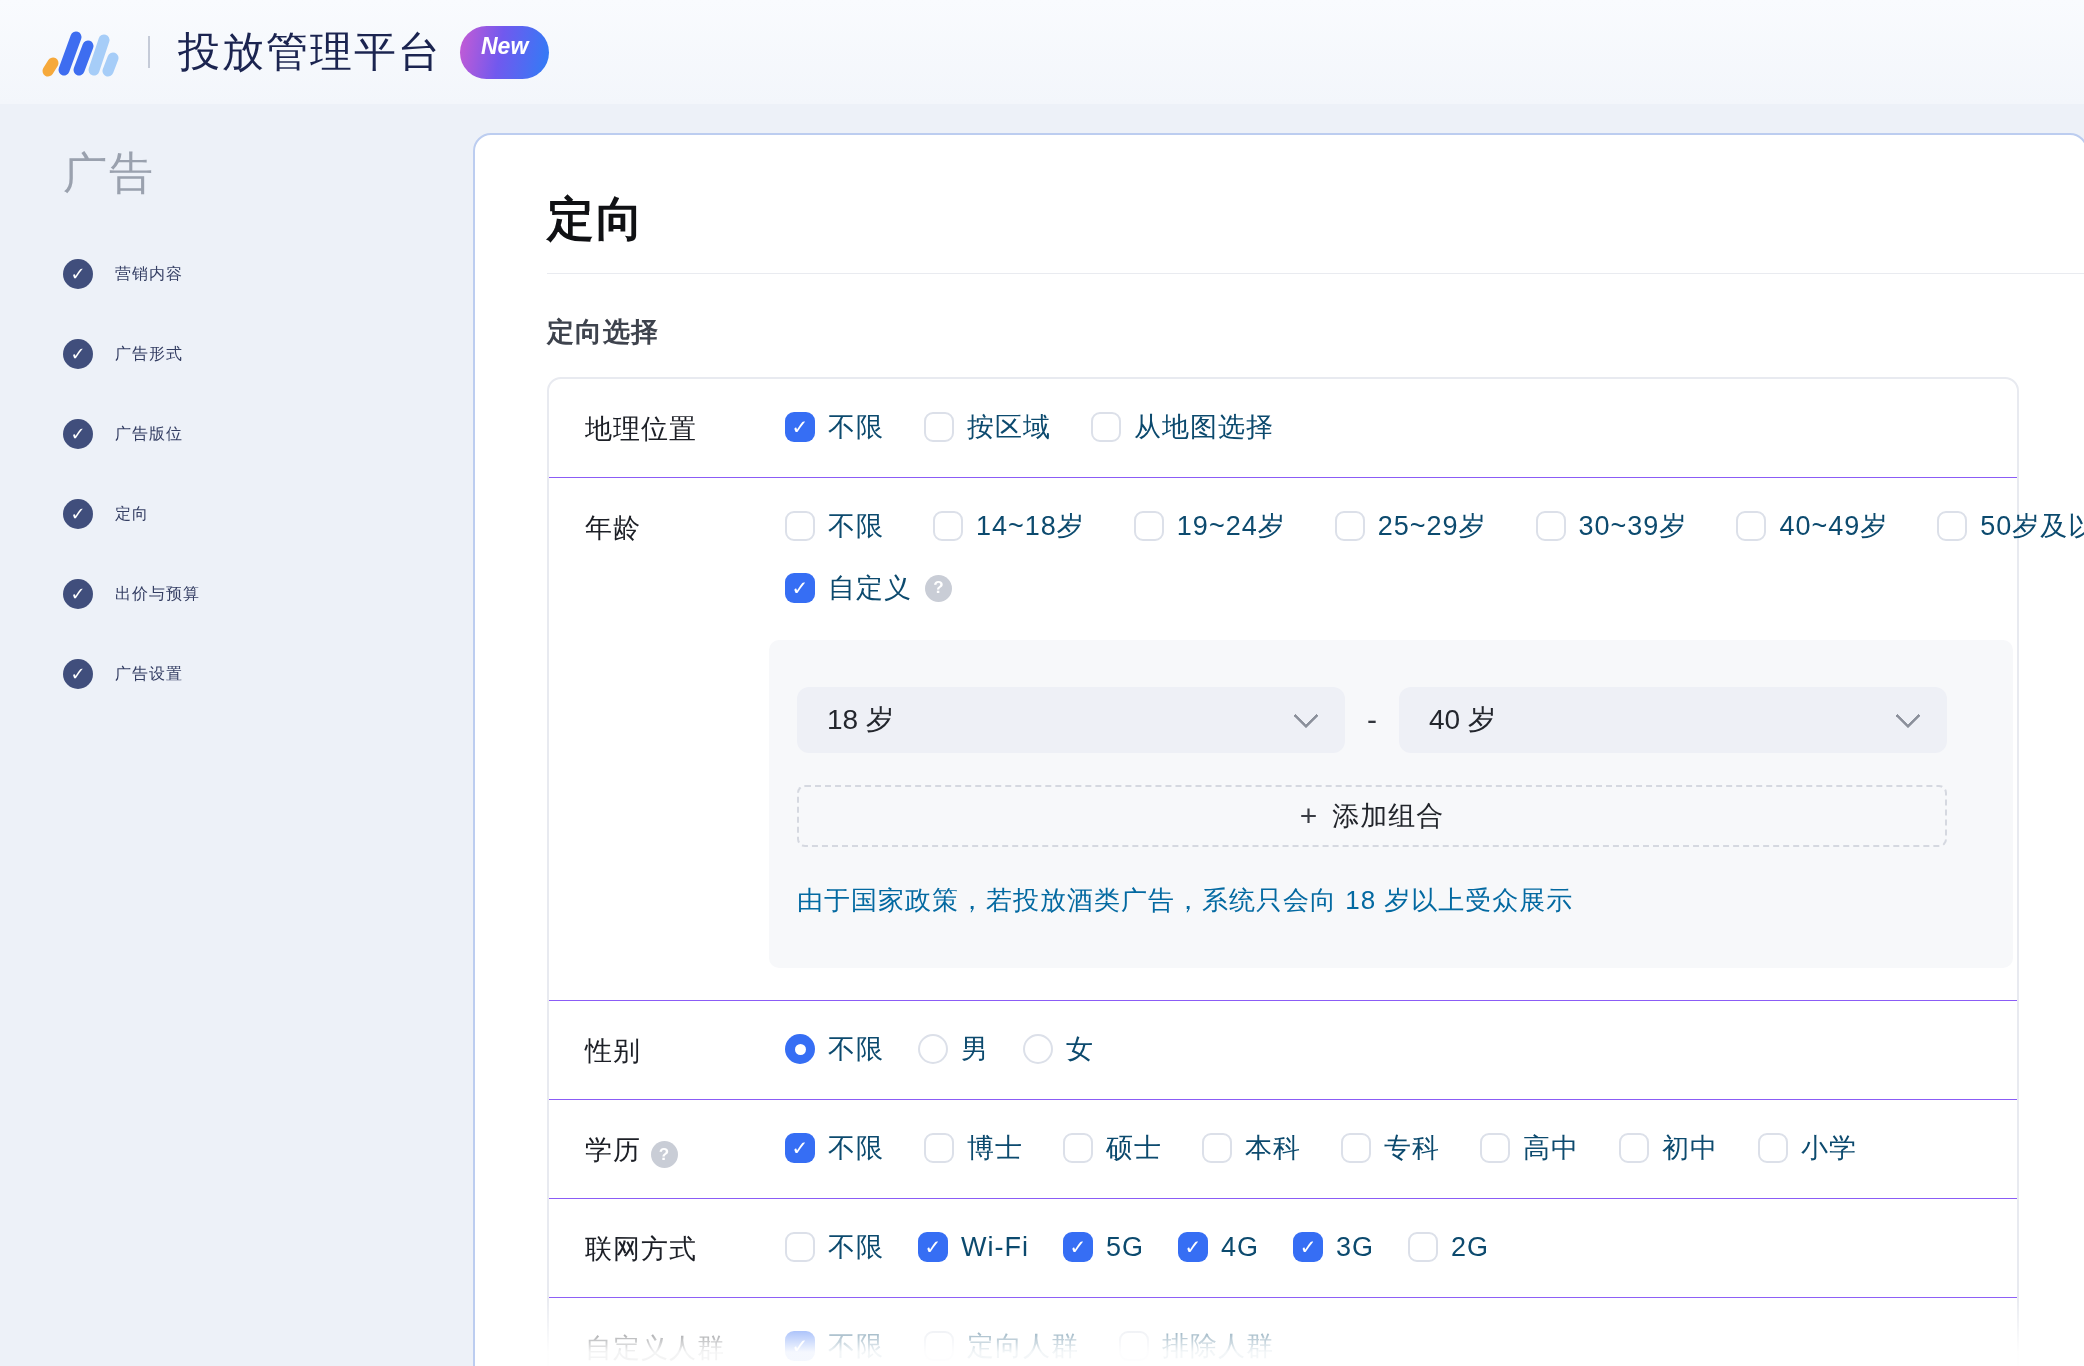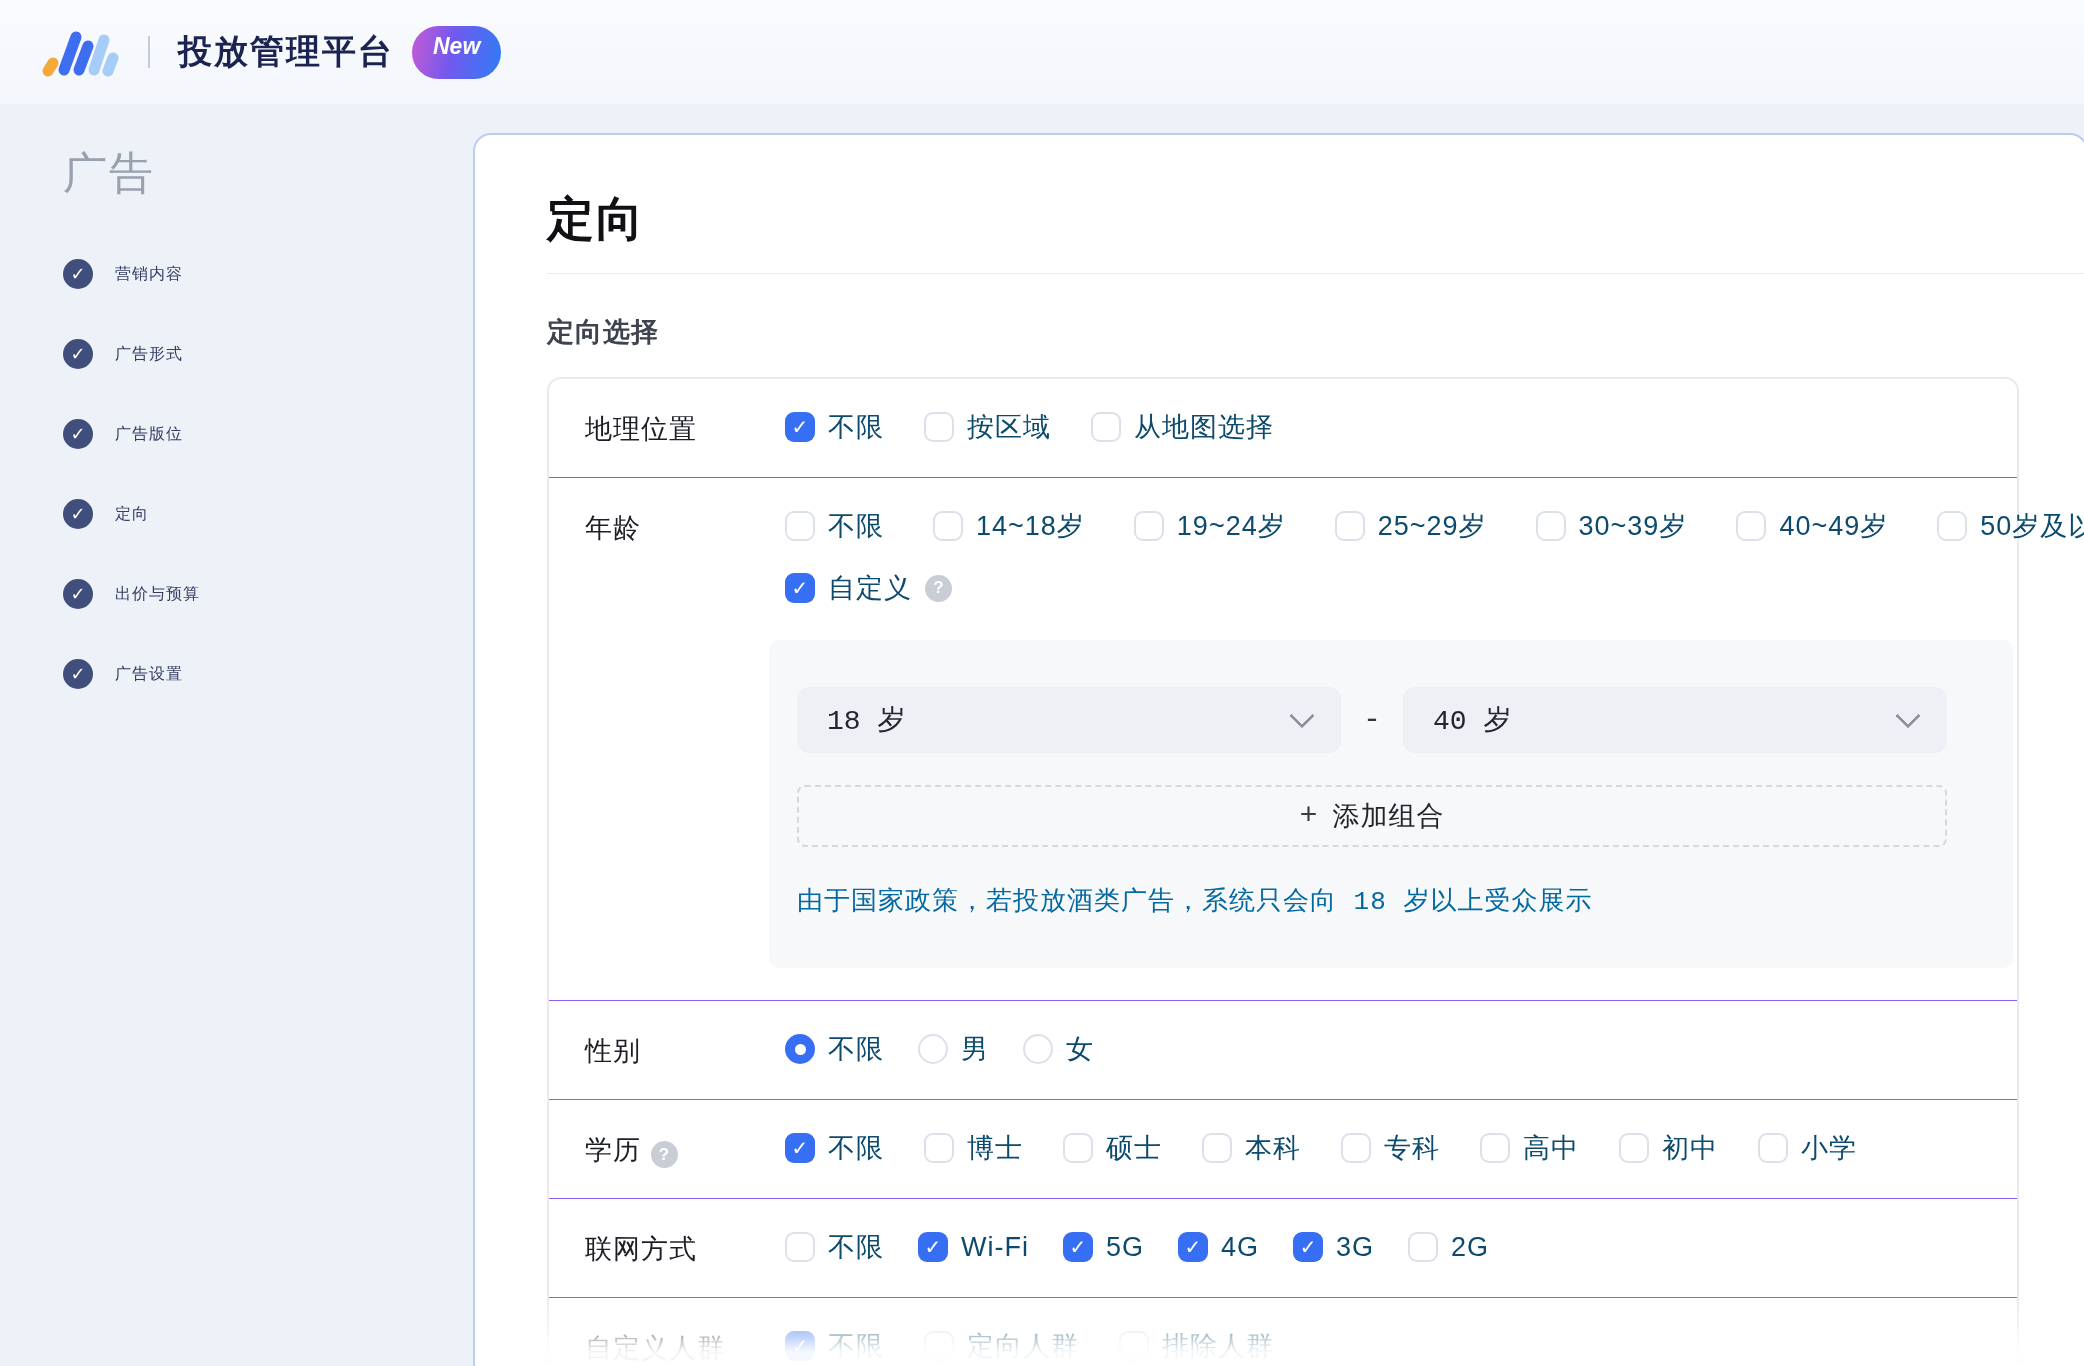--- a/index.html
+++ b/index.html
@@ -4,21 +4,21 @@
 <style>
   html,body{margin:0;padding:0;}
   body{font-family:"Liberation Sans","DejaVu Sans",sans-serif;background:#dfe4ee;}
   .viewport{position:relative;width:2084px;height:1366px;overflow:hidden;background:#edf1f8;}
 
   
   .header{position:absolute;top:0;left:0;right:0;height:104px;
     background:linear-gradient(#f9fbfe,#f3f6fb);display:flex;align-items:center;padding-left:38px;box-sizing:border-box;}
   .logo{width:82px;height:54px;flex:0 0 auto;}
   .hdr-divider{width:2px;height:32px;background:#c5cbd8;margin:0 28px;}
-  .app-title{font-size:34px;font-weight:700;color:#1b2450;letter-spacing:2px;}
+  .app-title{font-size:42px;font-weight:400;color:#1b2450;letter-spacing:2px;}
   .badge-new{margin-left:18px;padding:7px 21px 19px;border-radius:999px;color:#fff;
     font-style:italic;font-weight:700;font-size:23px;
     background:linear-gradient(100deg,#c75bd4 0%,#7159ee 45%,#2f7df6 100%);}
 
   
   .sidebar{position:absolute;top:104px;left:0;width:473px;bottom:0;padding:40px 7px 0 63px;box-sizing:border-box;}
   .side-heading{font-size:44px;color:#9aa1ae;font-weight:500;letter-spacing:2px;}
   .steps{margin-top:56px;}
   .step{display:flex;align-items:center;gap:22px;margin-bottom:50px;height:30px;cursor:pointer;}
   .step-ico{width:30px;height:30px;border-radius:50%;background:#404e7c;color:#fff;
@@ -52,21 +52,21 @@
     position:relative;flex:0 0 auto;}
   .radio.on{border:none;background:#366ef4;}
   .radio.on::after{content:"";position:absolute;left:50%;top:50%;width:11px;height:11px;margin:-5.5px 0 0 -5.5px;
     border-radius:50%;background:#fff;}
   .help{width:27px;height:27px;border-radius:50%;background:#c9cdd6;color:#fff;font-size:17px;font-weight:700;
     display:inline-flex;align-items:center;justify-content:center;flex:0 0 auto;cursor:pointer;}
 
   
   .age-line2{margin-top:26px;}
   .age-panel{margin:34px 0 2px -16px;width:1244px;background:#f7f8fa;border-radius:10px;
-    padding:47px 0 50px 0;box-sizing:border-box;font-family:Liberation Mono, monospace;}
+    padding:47px 0 50px 0;box-sizing:border-box;}
   .dd-row{display:flex;align-items:center;padding:0 66px 0 28px;}
   .dd{flex:1;height:66px;background:#eef0f6;border-radius:12px;display:flex;align-items:center;
     padding:0 30px;box-sizing:border-box;font-size:28px;color:#23262d;cursor:pointer;}
   .chev{margin-left:auto;width:15px;height:15px;border-right:3px solid #8b909b;border-bottom:3px solid #8b909b;
     transform:rotate(45deg) translate(-3px,-3px);border-radius:1px;}
   .dd-sep{margin:0 22px;font-size:30px;color:#33363d;}
   .add-btn{margin:32px 66px 0 28px;height:62px;border:2px dashed #d5d8e0;border-radius:8px;background:transparent;
     display:flex;align-items:center;justify-content:center;gap:14px;font-size:27px;color:#22252b;cursor:pointer;
     font-family:inherit;width:calc(100% - 94px);box-sizing:border-box;letter-spacing:1px;}
   .plus{font-size:30px;color:#3a3d44;line-height:1;}

